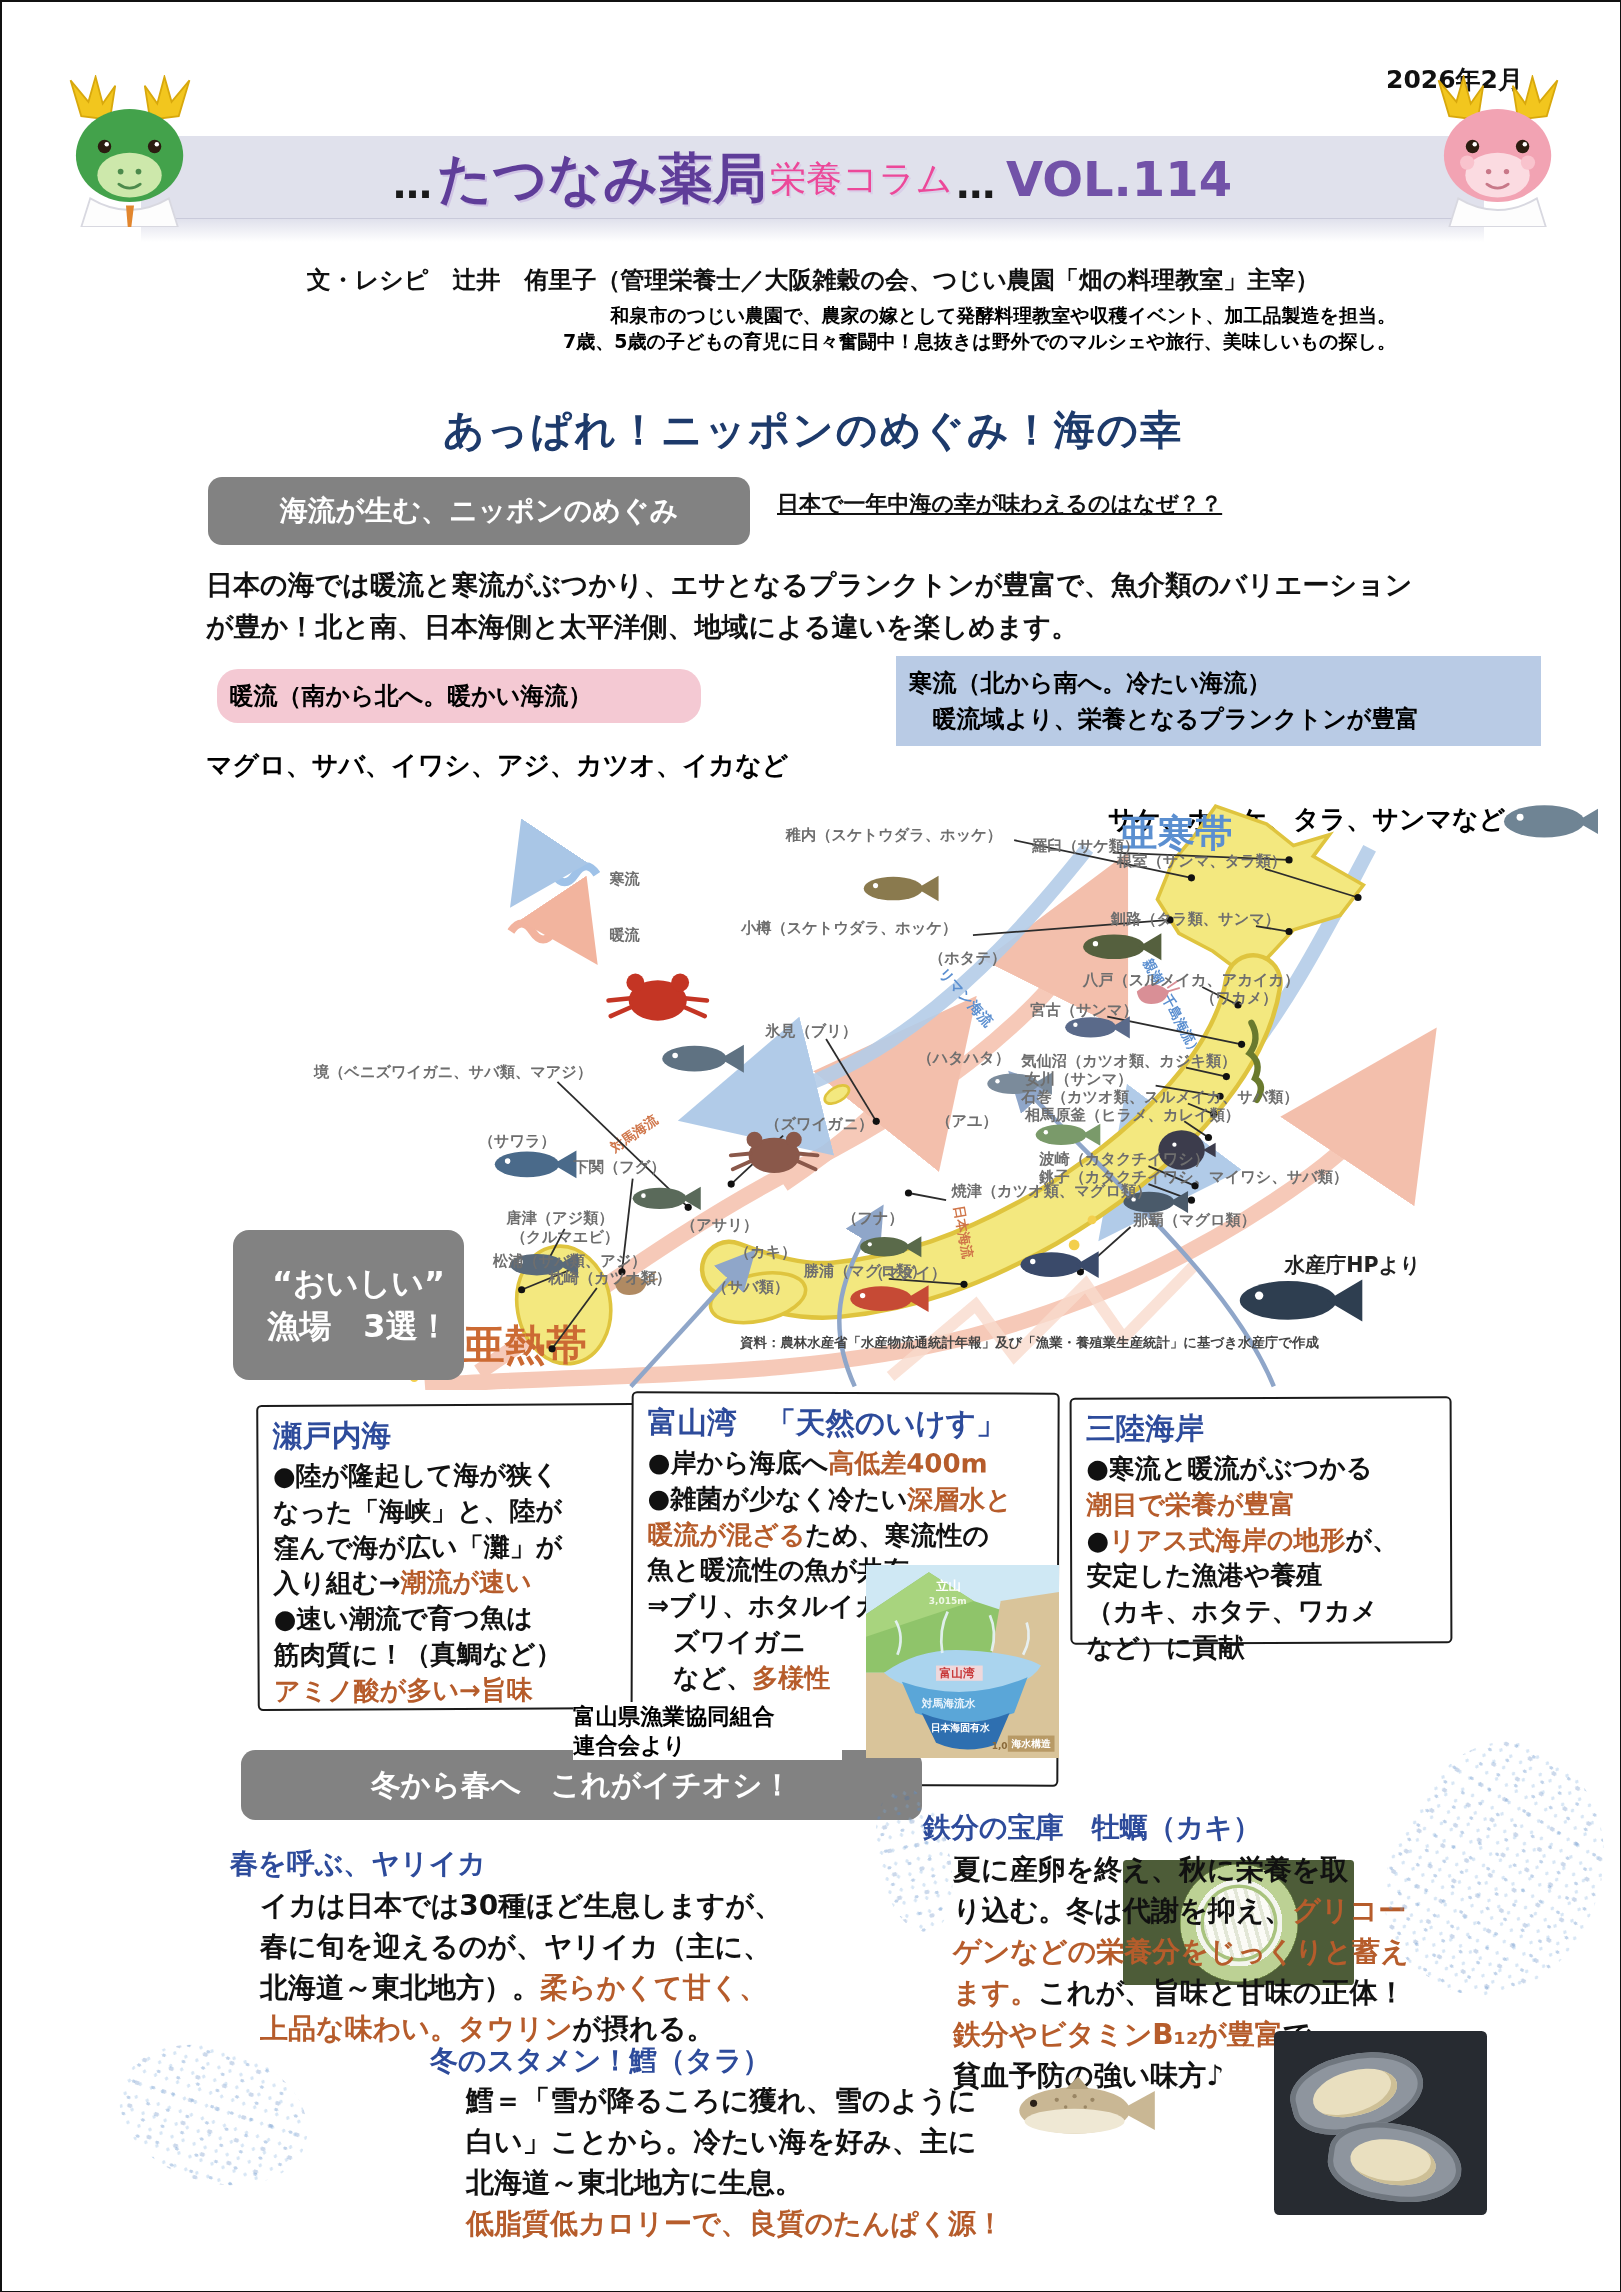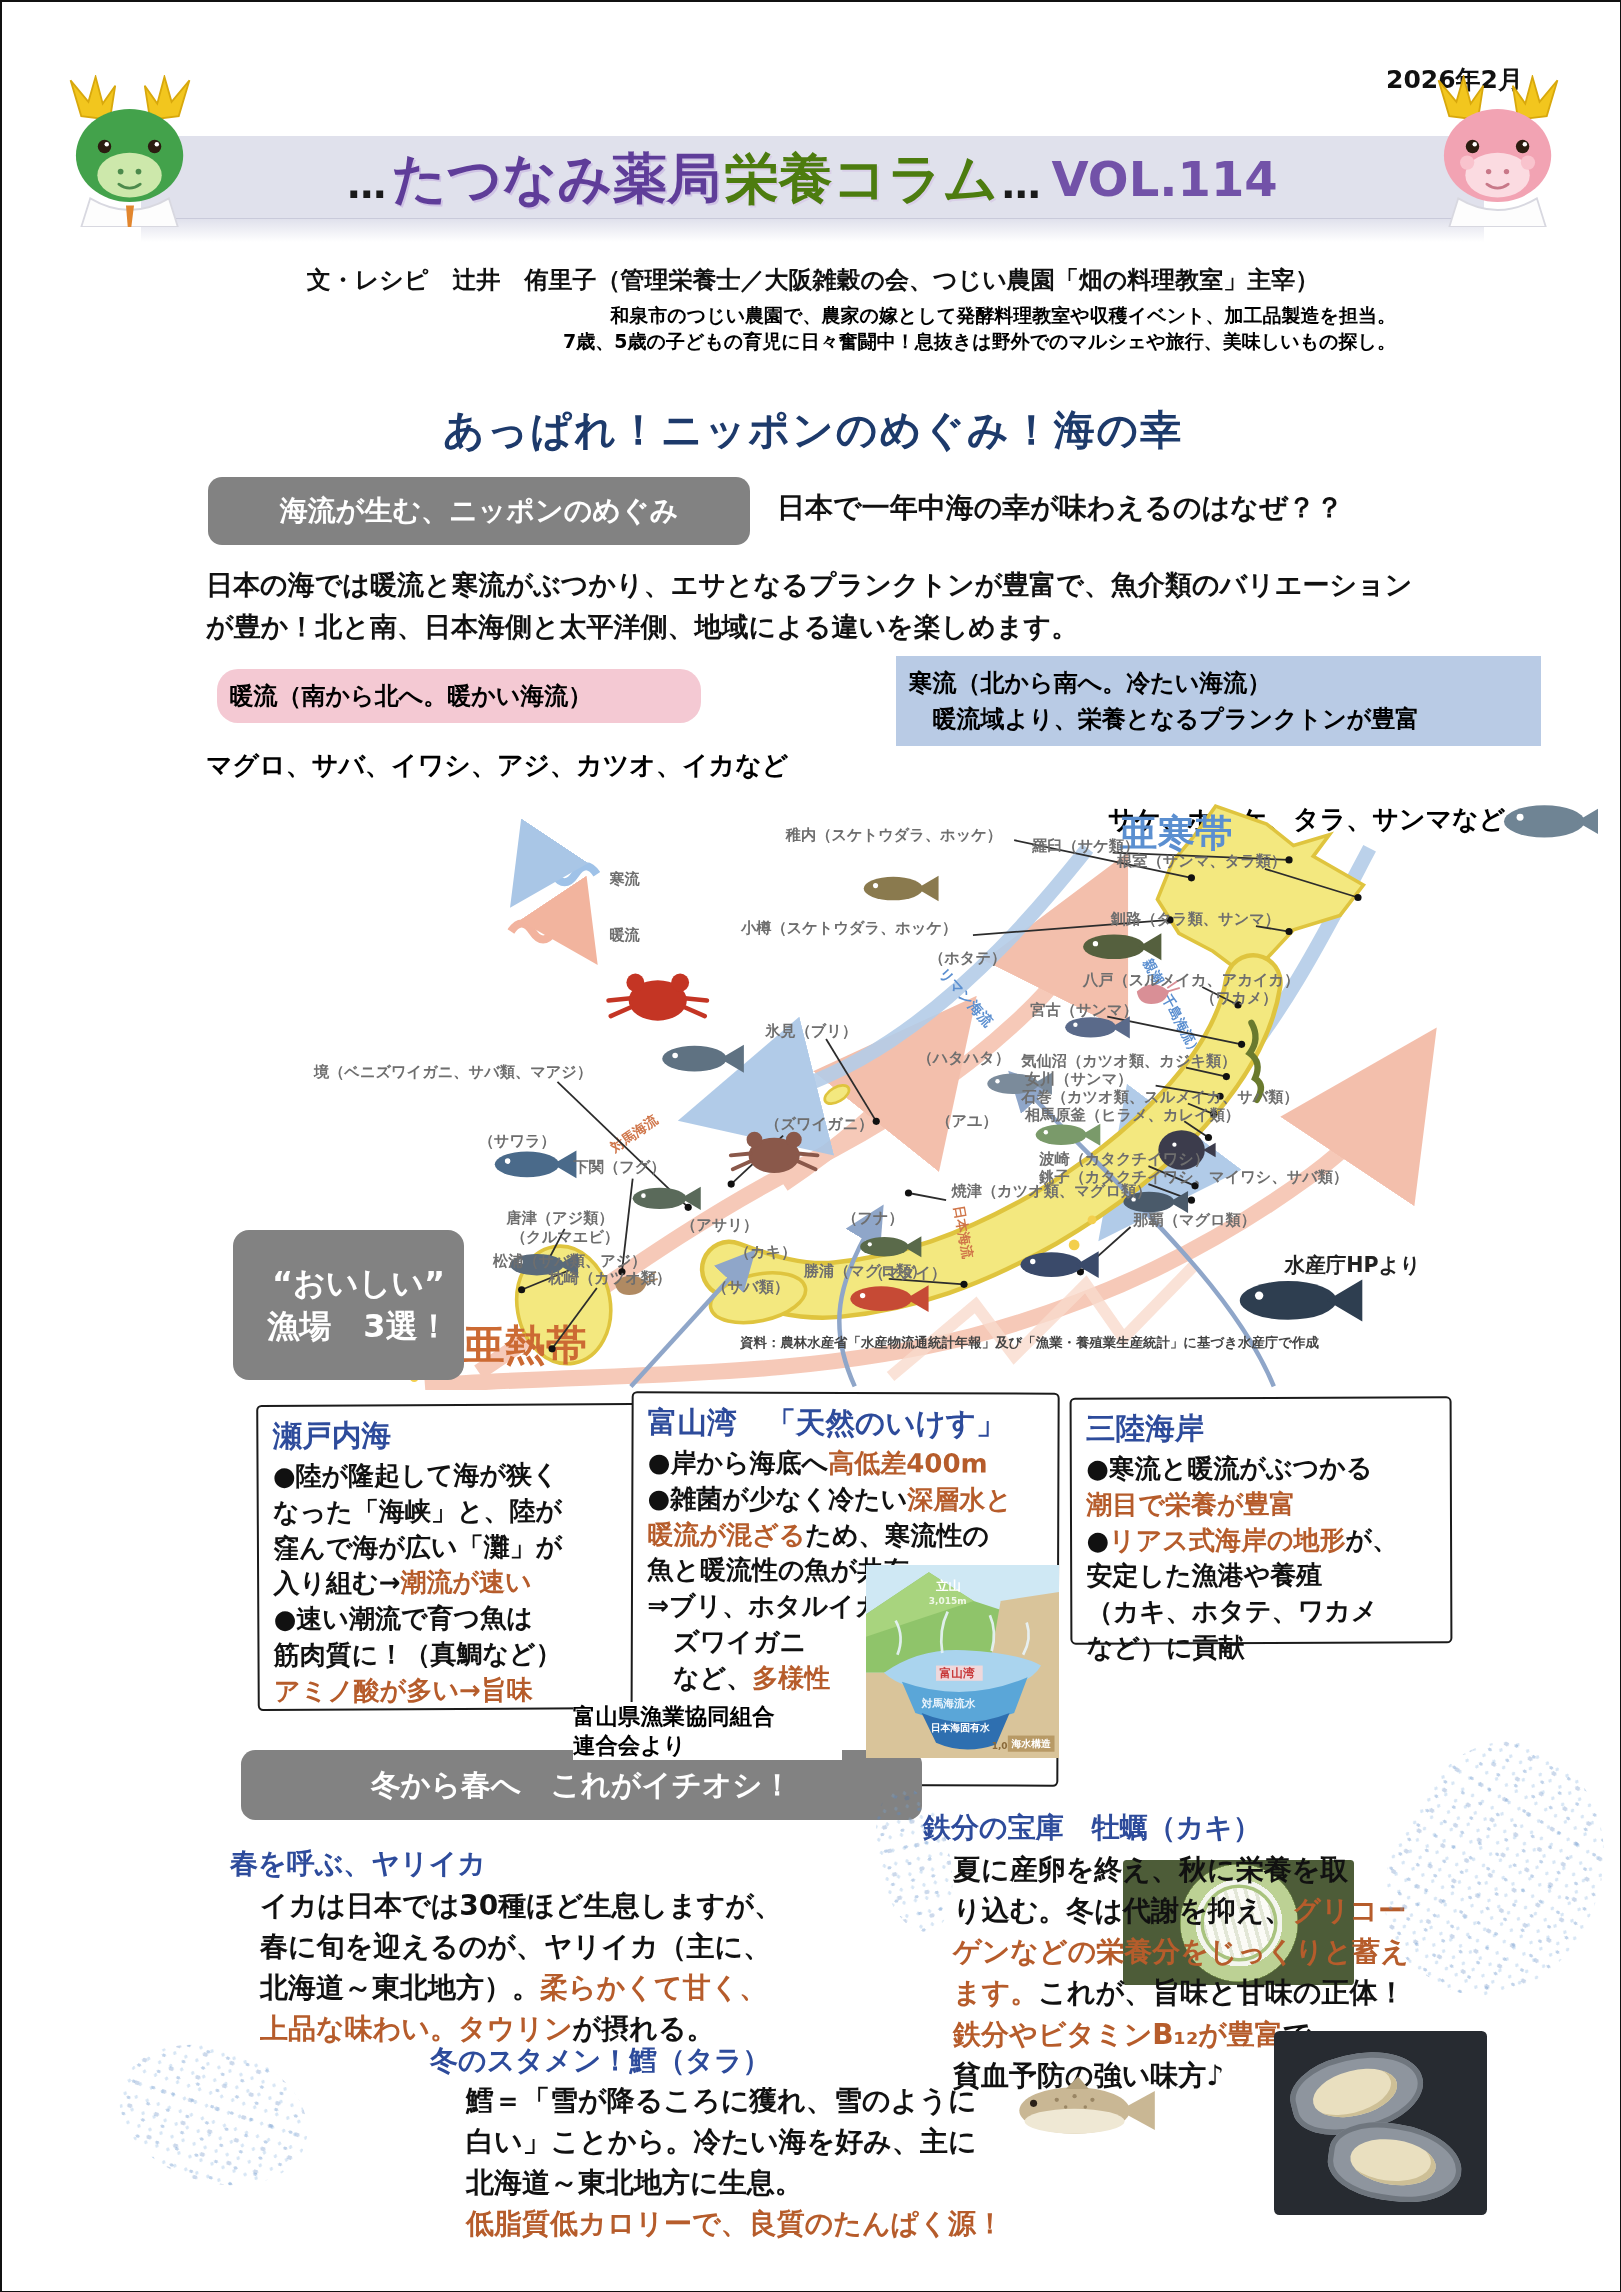--- a/index.html
+++ b/index.html
@@ -6,29 +6,29 @@
   .page{position:relative;width:1622px;height:2293px;background:#fff;
         font-family:"DejaVu Sans","Liberation Sans",sans-serif;
         border:2.7px solid #111;box-sizing:border-box;overflow:hidden;}
   .abs{position:absolute;}
   .date{top:61px;left:1360px;font-size:25px;font-weight:bold;color:#111;margin-left:24px;}
   .header-strip{top:134px;left:139px;width:1343px;height:82px;background:#e0e1ec;border-bottom:1.8px solid #c9cada;}
   .header-fade{top:217px;left:139px;width:1343px;height:23px;background:linear-gradient(#e0e1ec,rgba(224,225,236,0));}
   .header-title{top:136px;left:179px;width:1263px;height:82px;display:flex;align-items:center;justify-content:center;gap:3.6px;white-space:nowrap;}
   .t-dots{font-size:39px;font-weight:bold;color:#1a1a1a;letter-spacing:1.8px;transform:translateY(5.4px);}
   .t-main{font-size:54px;font-weight:bold;color:#5f3d99;text-shadow:1.8px 1.8px 0 #cfc3e4;}
-  .t-sub{font-size:54px;font-weight:bold;color:#4d7c0f;text-shadow:1.8px 1.8px 0 #d9cfe8;}
+  .t-sub{font-size:36px;font-weight:normal;color:#ec4899;text-shadow:1.8px 1.8px 0 #d9cfe8;}
   .t-vol{font-size:48px;font-weight:bold;color:#7252a8;margin-left:5.4px;}
   .author{top:262px;left:0;width:1622px;text-align:center;font-size:24px;font-weight:bold;color:#111;}
   .bio{left:0;width:1394px;text-align:right;font-size:19px;font-weight:600;color:#000000;}
   .bio1{top:301px;} .bio2{top:327px;}
   .main-title{top:401px;left:0;width:1622px;text-align:center;font-size:41px;font-weight:bold;color:#1d3a6b;letter-spacing:1.8px;}
   .badge{background:#828282;color:#fff;font-weight:bold;border-radius:14px;display:flex;align-items:center;justify-content:center;}
   .badge1{top:475px;left:206px;width:542px;height:68px;font-size:28px;}
-  .question{top:487px;left:775px;font-size:28px;font-weight:600;color:#111;}
+  .question{top:487px;left:775px;font-size:22px;font-weight:600;color:#111;text-decoration:underline;}
   .lead{top:562px;left:204px;width:1325px;font-size:27px;font-weight:600;line-height:1.55;color:#111;white-space:pre-line;}
   .warm-box{top:667px;left:215px;width:484px;height:54px;background:#f4c9d3;display:flex;align-items:center;padding-left:12.5px;font-size:24px;font-weight:600;box-sizing:border-box;border-radius:21px;}
   .warm-fish{top:746px;left:204px;font-size:26px;font-weight:600;}
   .cold-box{top:654px;left:894px;width:645px;background:#b9cbe5;padding:9px 12.5px;font-size:24px;font-weight:600;box-sizing:border-box;white-space:pre-line;line-height:1.5;}
   .cold-fish{top:800px;left:1106px;font-size:26px;font-weight:600;}
   .map-svg{top:797px;left:208px;}
   .spots-badge{top:1228px;left:231px;width:211px;height:150px;border-radius:16px;flex-direction:column;line-height:1.35;font-size:32px;padding-left:20px;}
   .hand-box{border:2.7px solid #1b1b1b;border-radius:5.4px;background:#fff;box-sizing:border-box;padding:9px 14.3px;}
   .box1{top:1402px;left:255px;width:381px;height:306px;transform:rotate(-0.3deg);}
   .box2{top:1390px;left:629px;width:428px;height:394px;transform:rotate(0.2deg);}

